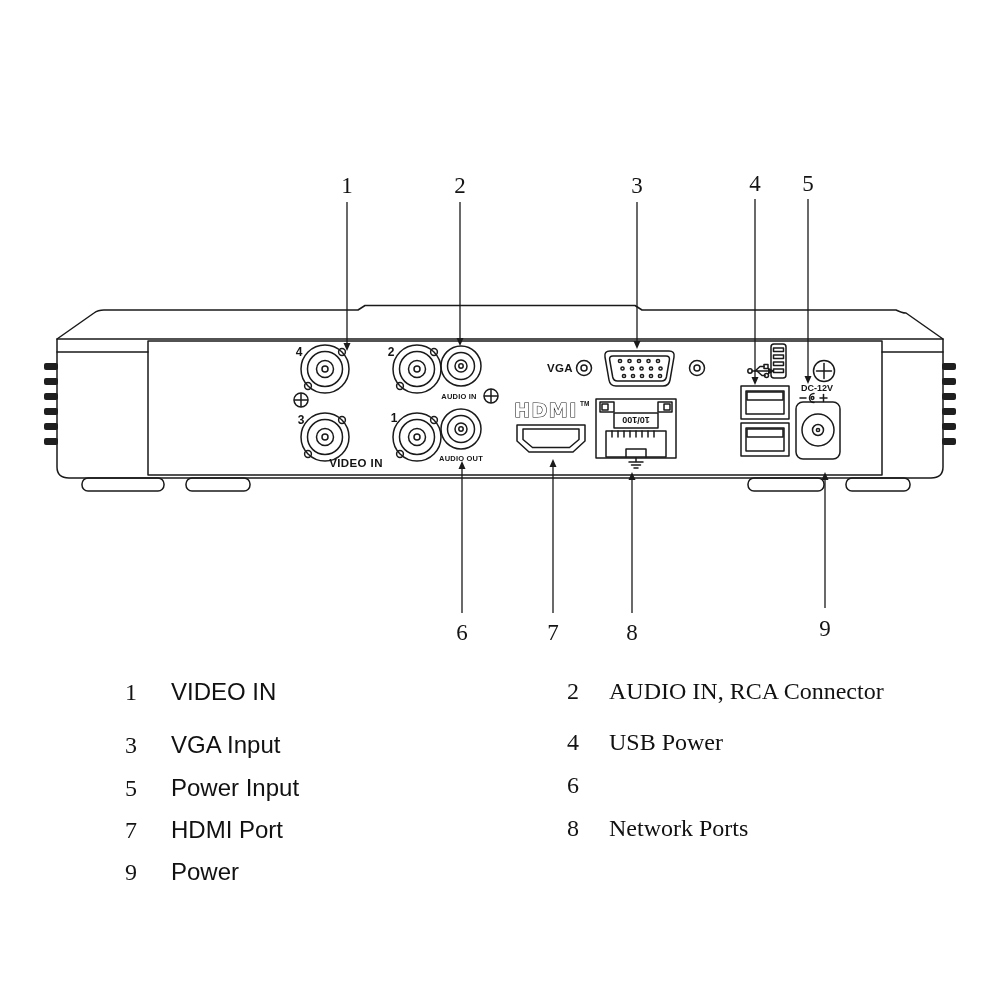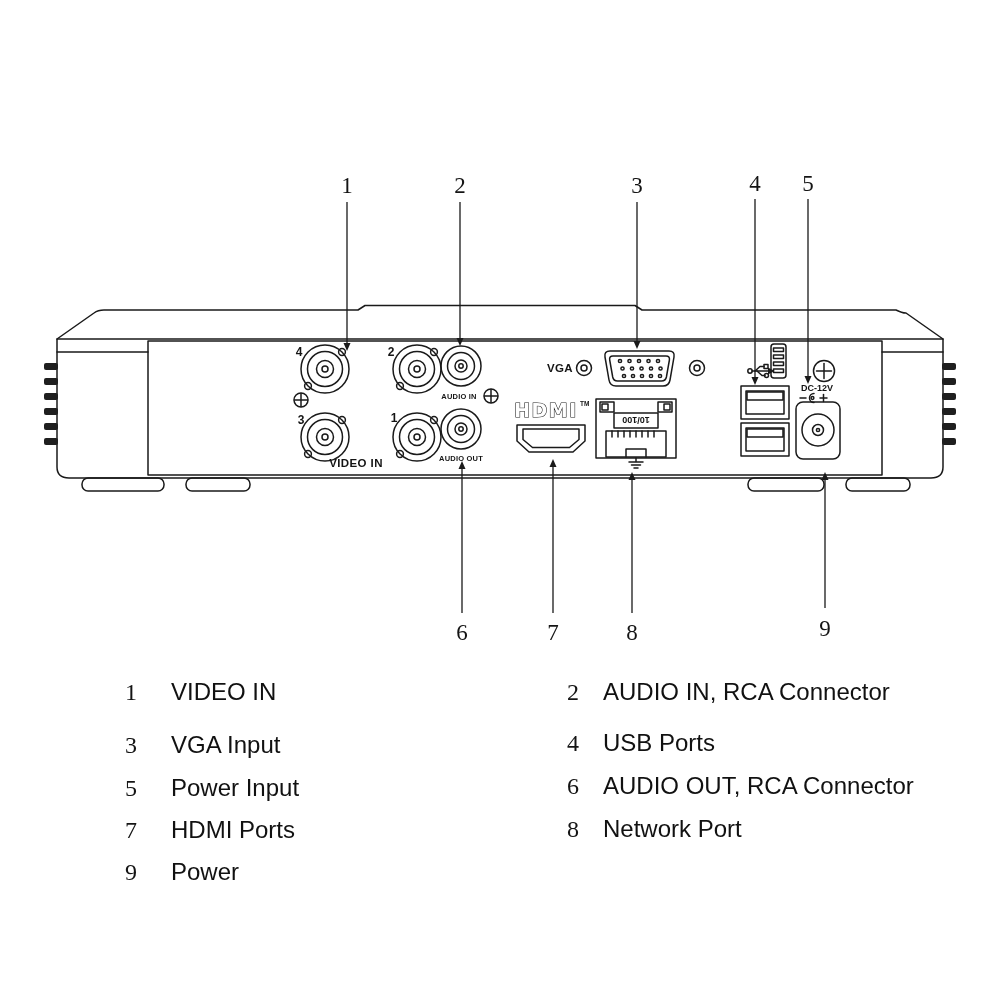--- a/index.html
+++ b/index.html
@@ -20,21 +20,21 @@
   .t-b9{font:bold 9px "Liberation Sans",sans-serif;}
   .t-b11{font:bold 11.5px "Liberation Sans",sans-serif;letter-spacing:.4px;}
   .t-b12{font:bold 12px "Liberation Sans",sans-serif;}
   .t-hdmi{font:bold 19px "DejaVu Sans",sans-serif;letter-spacing:1.5px;fill:#ffffff;stroke:#161616;stroke-width:1.1px;paint-order:stroke;}
   .t-tm{font:bold 6.5px "Liberation Sans",sans-serif;}
 
   
   .legend-row{position:absolute;display:flex;align-items:baseline;white-space:nowrap;line-height:30px;}
   .lnum{display:inline-block;width:28px;text-align:center;font:24px "Liberation Serif",serif;color:#141414;}
   .legend-left .llabel{margin-left:26px;}
-  .legend-right .llabel{margin-left:16px;}
+  .legend-right .llabel{margin-left:22px;font-family:Liberation Serif, serif;}
   .llabel{font:24px "Liberation Sans",sans-serif;color:#111;}
 </style>
 </head>
 <body>
 
 <div class="stage">
 
   <svg width="1000" height="660" viewBox="0 0 1000 660">
 
     <g class="s">
@@ -300,37 +300,36 @@
     <div class="legend-row legend-right" style="left:559px;top:678px">
       <span class="lnum">2</span>
       <span class="llabel">AUDIO IN, RCA Connector</span>
     </div>
     <div class="legend-row legend-left" style="left:117px;top:731px">
       <span class="lnum">3</span>
       <span class="llabel">VGA Input</span>
     </div>
     <div class="legend-row legend-right" style="left:559px;top:729px">
       <span class="lnum">4</span>
-      <span class="llabel">USB Ports</span>
+      <span class="llabel">USB Power</span>
     </div>
     <div class="legend-row legend-left" style="left:117px;top:774px">
       <span class="lnum">5</span>
       <span class="llabel">Power Input</span>
     </div>
     <div class="legend-row legend-right" style="left:559px;top:772px">
       <span class="lnum">6</span>
-      <span class="llabel">AUDIO OUT, RCA Connector</span>
     </div>
     <div class="legend-row legend-left" style="left:117px;top:816px">
       <span class="lnum">7</span>
-      <span class="llabel">HDMI Ports</span>
+      <span class="llabel">HDMI Port</span>
     </div>
     <div class="legend-row legend-right" style="left:559px;top:815px">
       <span class="lnum">8</span>
-      <span class="llabel">Network Port</span>
+      <span class="llabel">Network Ports</span>
     </div>
     <div class="legend-row legend-left" style="left:117px;top:858px">
       <span class="lnum">9</span>
       <span class="llabel">Power</span>
     </div>
   </div>
 
 </div>
 
 </body></html>

